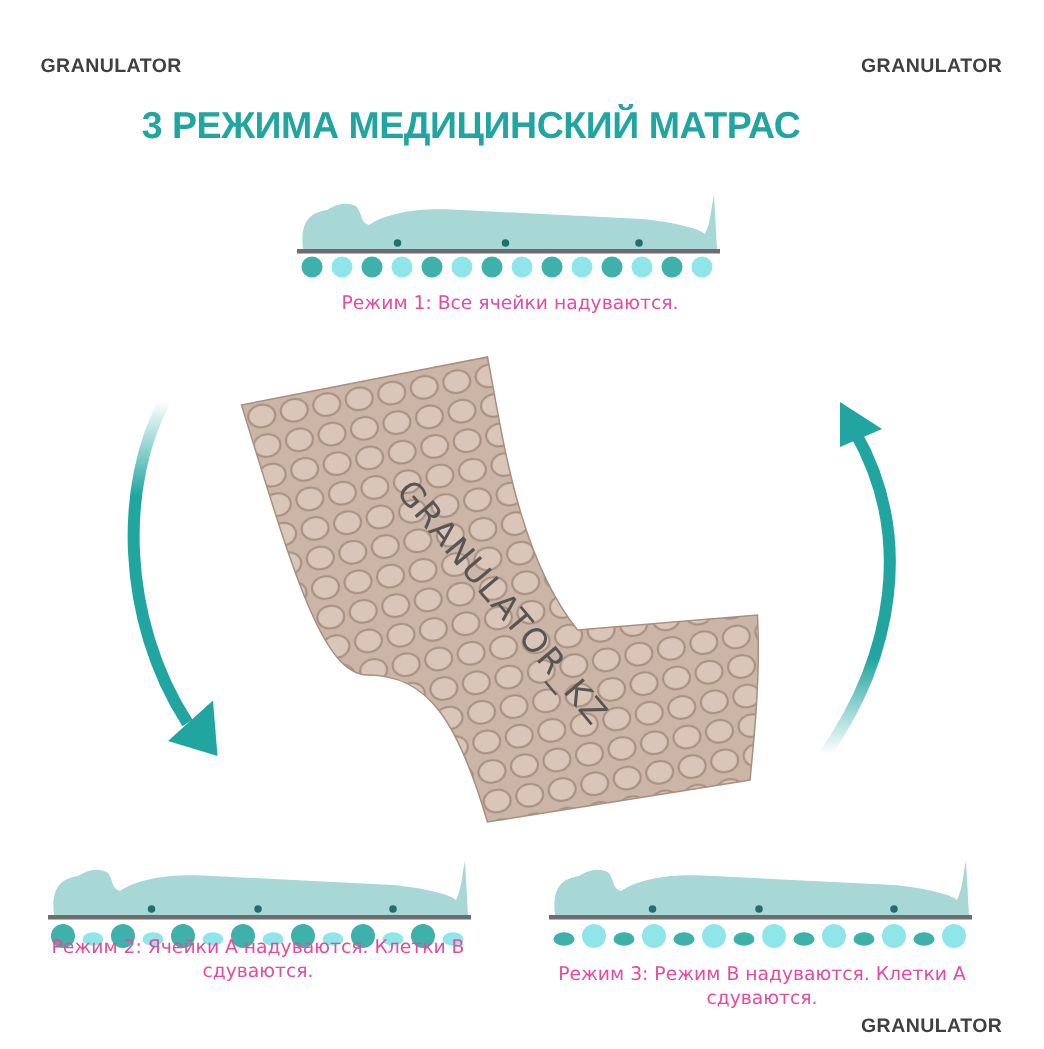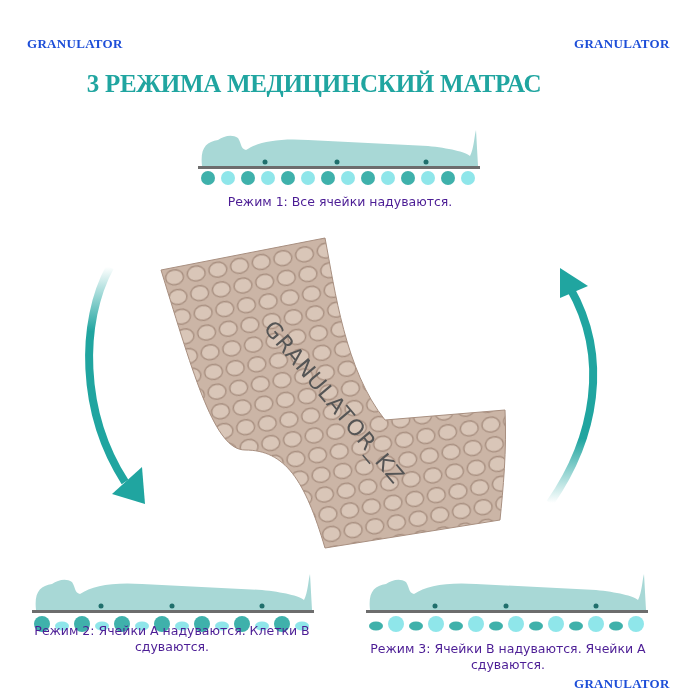--- a/index.html
+++ b/index.html
@@ -1,20 +1,20 @@
 <!DOCTYPE html>
 <html><head>
 <meta charset="utf-8">
 <style>
 *{margin:0;padding:0;box-sizing:border-box}
 body{width:696px;height:699px;background:#fff;font-family:"DejaVu Sans",sans-serif;position:relative;overflow:hidden}
-.wm{position:absolute;font-family:Liberation Serif, serif;font-weight:bold;font-size:13px;color:#1d4ed8;letter-spacing:.3px}
-.title{position:absolute;top:70px;left:0;width:628px;text-align:center;font-family:Liberation Serif, serif;font-weight:bold;font-size:25px;color:#20a5a0;letter-spacing:-.3px}
+.wm{position:absolute;font-family:Liberation Sans, sans-serif;font-weight:bold;font-size:13px;color:#404040;letter-spacing:.3px}
+.title{position:absolute;top:70px;left:0;width:628px;text-align:center;font-family:Liberation Sans, sans-serif;font-weight:bold;font-size:25px;color:#20a5a0;letter-spacing:-.3px}
 .diag{position:absolute}
-.cap{position:absolute;font-size:12.5px;color:#4c1d95;text-align:center;line-height:16px}
+.cap{position:absolute;font-size:12.5px;color:#ec4899;text-align:center;line-height:16px}
 .arrow{position:absolute}
 .mattress{position:absolute}
 .wmark{position:absolute;font-family:"DejaVu Sans",sans-serif;font-size:22px;color:#555;transform:rotate(50deg);transform-origin:left top;letter-spacing:1px}
 </style>
 </head>
 <body>
 
 <div class="wm" style="left:27px;top:36px">GRANULATOR</div>
 <div class="wm" style="left:574px;top:36px">GRANULATOR</div>
 <div class="wm" style="left:574px;top:676px">GRANULATOR</div>
@@ -115,13 +115,13 @@
     <circle cx="110" cy="52" r="8" fill="#8fe6ea"></circle>
     <ellipse cx="130" cy="54" rx="7" ry="4.5" fill="#3fb1ab"></ellipse>
     <circle cx="150" cy="52" r="8" fill="#8fe6ea"></circle>
     <ellipse cx="170" cy="54" rx="7" ry="4.5" fill="#3fb1ab"></ellipse>
     <circle cx="190" cy="52" r="8" fill="#8fe6ea"></circle>
     <ellipse cx="210" cy="54" rx="7" ry="4.5" fill="#3fb1ab"></ellipse>
     <circle cx="230" cy="52" r="8" fill="#8fe6ea"></circle>
     <ellipse cx="250" cy="54" rx="7" ry="4.5" fill="#3fb1ab"></ellipse>
     <circle cx="270" cy="52" r="8" fill="#8fe6ea"></circle>
 </svg>
-<div class="cap" style="left:358px;top:641px;width:300px">Режим 3: Ячейки В надуваются. Ячейки А сдуваются.</div>
+<div class="cap" style="left:358px;top:641px;width:300px">Режим 3: Режим В надуваются. Клетки А сдуваются.</div>
 
 </body></html>

